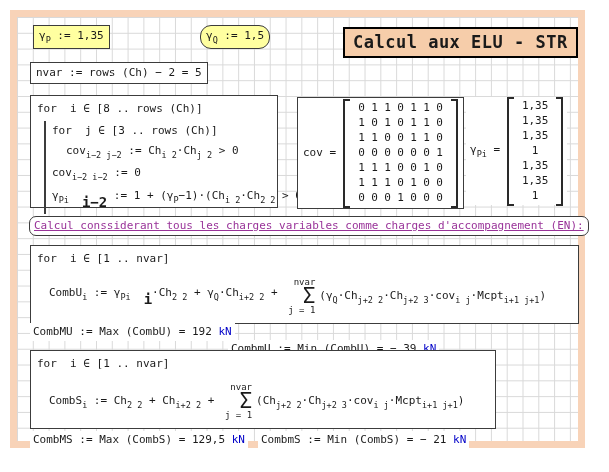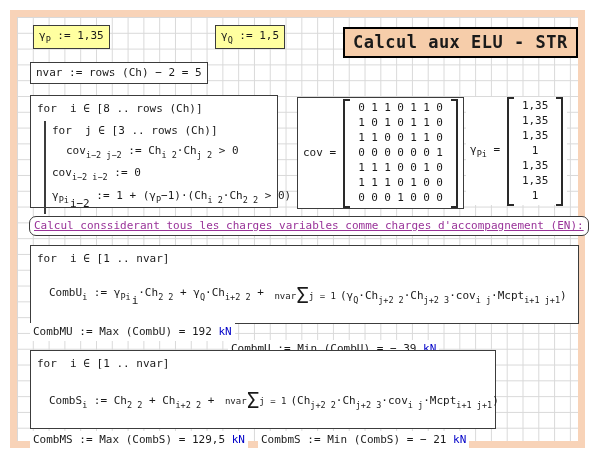--- a/index.html
+++ b/index.html
@@ -16,44 +16,44 @@
   .title-region{border:2px solid #000;background:#f6cdaa;font-size:17px;font-weight:bold;padding:1px 8px;letter-spacing:.5px;}
   .note{background:transparent;font-size:11px;}
   .heading-purple{color:#993399;text-decoration:underline;font-size:11px;padding:1px 4px;}
   .for-block{padding:3px 6px 4px 6px;}
   .for-body{border-left:2px solid #3c3c3c;margin-left:7px;padding-left:6px;margin-top:2px;}
   .f-line{display:flex;align-items:center;padding:2px 0;min-height:16px;}
   .indent1{margin-left:14px;}
   .grp{white-space:pre;}
   .tk-t{white-space:pre;}
   .tk-s{font-size:8.5px;vertical-align:-4px;white-space:pre;}
-  .tk-s2{font-size:11px;vertical-align:-8px;white-space:pre;margin-left:1px;}
+  .tk-s2{font-size:14px;vertical-align:-8px;white-space:pre;margin-left:13px;font-weight:bold;}
   .tk-u{color:#0000c8;white-space:pre;}
-  .sum{display:inline-flex;flex-direction:row;align-items:center;margin:0 4px;}
+  .sum{display:inline-flex;flex-direction:column;align-items:flex-end;margin:0 4px;}
   .sum .lim{font-size:9px;line-height:1.1;}
   .sum .sig{font-size:21px;line-height:.85;}
   .mat-wrap{display:flex;align-items:center;gap:7px;}
   .brk{display:flex;align-items:stretch;}
   .br-l{width:5px;border:2px solid #2a2a2a;border-right:none;margin-right:2px;}
   .br-r{width:5px;border:2px solid #2a2a2a;border-left:none;margin-left:2px;}
   .mat{display:flex;flex-direction:column;justify-content:center;padding:2px 3px;}
   .mat-row{display:flex;height:15px;align-items:center;}
   .mat-cell{display:inline-block;width:13px;text-align:center;font-size:11px;}
   .vec .mat-cell{width:32px;}
   .formula-row{margin-left:12px;margin-top:1px;display:flex;align-items:center;height:54px;}
 </style>
 </head>
 <body>
 
 <div class="page">
   <div class="canvas"></div>
   <div class="frame"></div>
 
   <div class="region boxed yellow" style="left:33px;top:25px;"><span class="grp"><span class="tk-t">γ</span><span class="tk-s">P</span><span class="tk-t"> := 1,35</span></span></div>
-  <div class="region boxed yellow" style="left:215px;top:25px;"><span class="grp"><span class="tk-t">γ</span><span class="tk-s">Q</span><span class="tk-t"> := 1,5</span></span></div>
+  <div class="region boxed yellow" style="left:200px;top:25px;border-radius:11px;"><span class="grp"><span class="tk-t">γ</span><span class="tk-s">Q</span><span class="tk-t"> := 1,5</span></span></div>
   <div class="region title-region" style="left:343px;top:27px;text-align:center;">Calcul aux ELU - STR</div>
 
   <div class="region boxed" style="left:30px;top:62px;"><span class="grp"><span class="tk-t">nvar := rows (Ch) − 2 = 5</span></span></div>
 
   <div class="region boxed for-block" style="left:30px;top:95px;width:234px;height:104px;">
     <div class="f-line">
         <span class="grp"><span class="tk-t">for  i ∈ [8 .. rows (Ch)]</span></span>
       </div>
     <div class="for-body">
       <div class="f-line">

